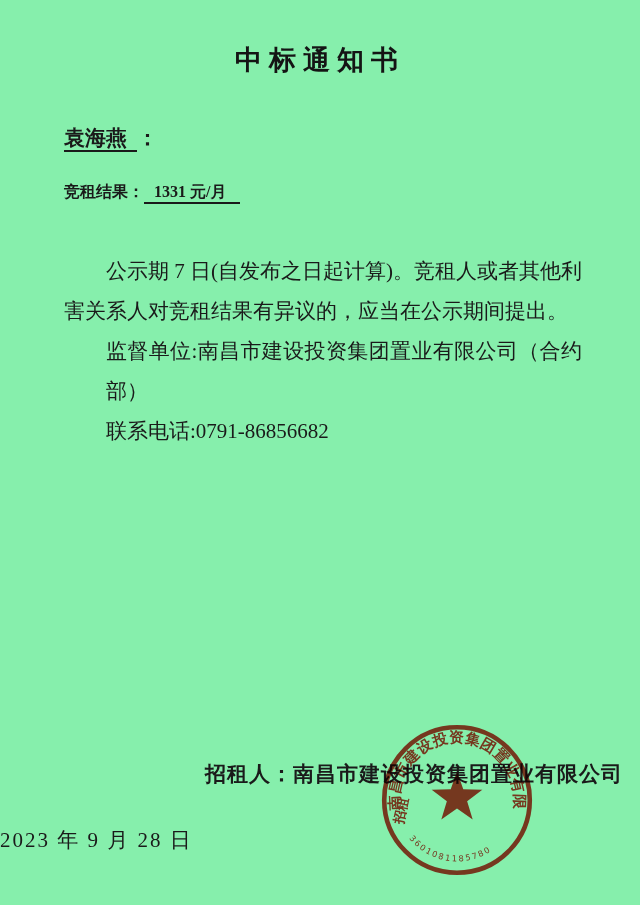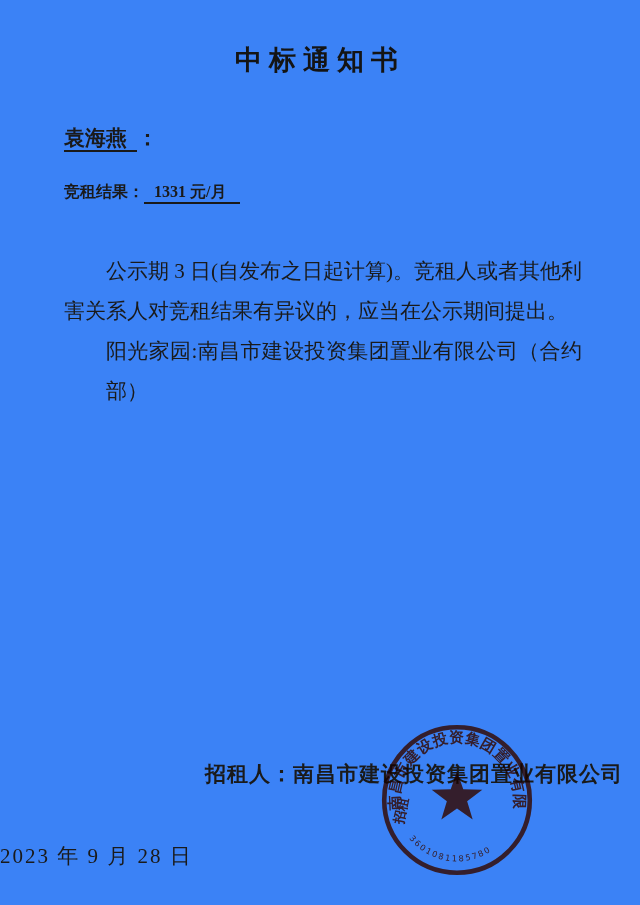--- a/index.html
+++ b/index.html
@@ -1,19 +1,19 @@
 <!DOCTYPE html>
 <html><head>
 <meta charset="utf-8">
 <style>
   html,body{margin:0;padding:0;background:#ffffff;}
   .page{
     position:relative;
     width:640px;height:905px;
-    background:#3b82f6;
+    background:#86efac;
     overflow:hidden;
     font-family:"Liberation Serif","DejaVu Serif",serif;
     color:#1a1a1a;
   }
   .doc-title{
     margin-top:42px;
     text-align:center;
     font-size:27px;
     font-weight:bold;
     letter-spacing:7px;
@@ -61,21 +61,21 @@
     left:0;top:760px;
     width:640px;
     font-size:21px;
   }
   .signature .lessor{
     padding-left:205px;
     font-weight:bold;
     letter-spacing:1px;
   }
   .signature .date{
-    margin-top:54px;
+    margin-top:38px;
     letter-spacing:2px;
   }
   .seal{
     position:absolute;
     left:375px;top:718px;
     width:164px;height:164px;
     mix-blend-mode:multiply;
     opacity:0.92;
     pointer-events:none;
   }
@@ -90,22 +90,23 @@
   <div class="recipient">
     <span class="name">袁海燕</span><span>：</span>
   </div>
 
 
   <div class="result-line">
     <span>竞租结果：</span><span class="value">1331 元/月</span>
   </div>
 
   <div class="notice">
-    <div class="first">公示期 3 日(自发布之日起计算)。竞租人或者其他利害关系人对竞租结果有异议的，应当在公示期间提出。</div>
-    <div class="plain">阳光家园:南昌市建设投资集团置业有限公司（合约部）</div>
+    <div class="first">公示期 7 日(自发布之日起计算)。竞租人或者其他利害关系人对竞租结果有异议的，应当在公示期间提出。</div>
+    <div class="plain">监督单位:南昌市建设投资集团置业有限公司（合约部）</div>
+    <div class="plain">联系电话:0791-86856682</div>
   </div>
 
   <div class="signature">
     <div class="lessor">招租人：南昌市建设投资集团置业有限公司</div>
     <div class="date">2023 年 9 月 28 日</div>
   </div>
 
   <svg class="seal" viewBox="0 0 160 160" xmlns="http://www.w3.org/2000/svg">
     <defs>
       <path id="sealTopArc" d="M 24.9,89.7 A 56,56 0 1 1 135.1,89.7" fill="none"></path>

